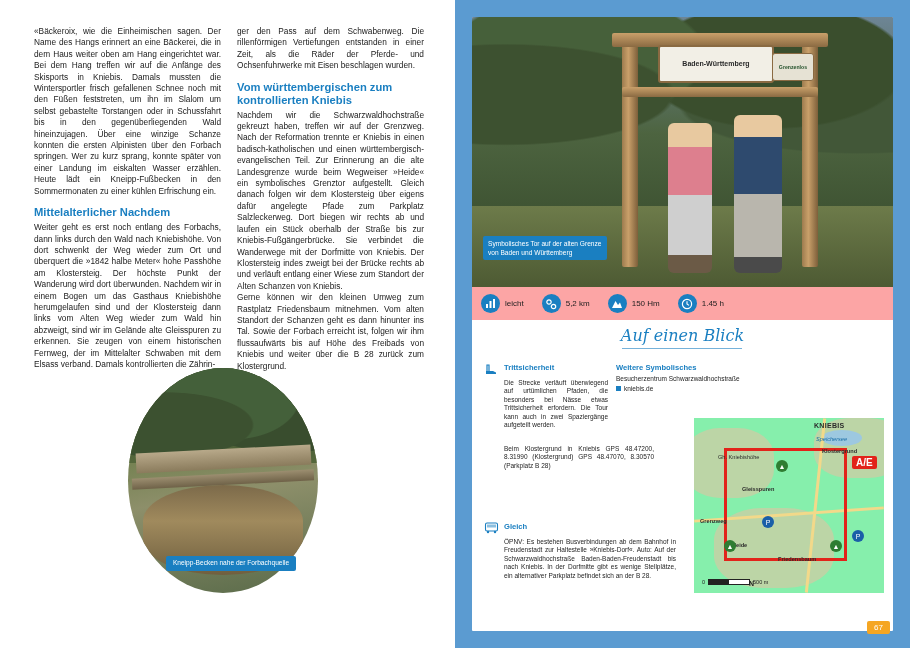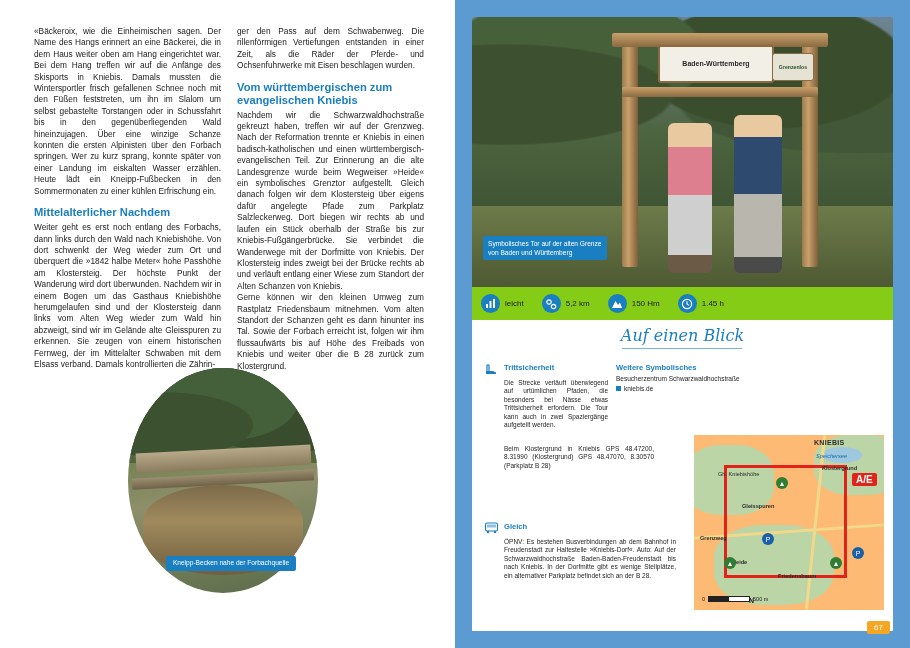--- a/index.html
+++ b/index.html
@@ -118,21 +118,21 @@
   }
   .caption-hero{
     position:absolute;left:11px;top:219px;width:114px;
     background:#1a7fc1;color:#fff;font-size:6.6px;line-height:9px;
     padding:3px 5px;border-radius:2px;
   }
 
   
   .infobar{
     position:absolute;left:0;top:270px;width:421px;height:33px;
-    background:#84cc16;display:flex;align-items:center;
+    background:#fca5a5;display:flex;align-items:center;
   }
   .infobar .cell{
     display:flex;align-items:center;gap:5px;padding:0 9px;
     font-size:8px;color:#1d1d1d;
   }
   .ico{
     width:19px;height:19px;border-radius:50%;
     background:#1a7fc1;color:#fff;display:flex;align-items:center;justify-content:center;
     font-size:9px;flex:none;
   }
@@ -156,22 +156,22 @@
   }
   .colhead .ttl{color:#1a7fc1;font-size:7.6px;font-weight:bold;line-height:9px;padding-top:2px;}
   .coltext{font-size:6.5px;line-height:8.4px;text-align:justify;color:#1d1d1d;}
   .miniico{width:15px;height:15px;flex:none;color:#1a7fc1;}
   .miniico svg{display:block;}
 
   .bullet{display:inline-block;width:5px;height:5px;background:#1a7fc1;margin-right:3px;}
 
   
   .map{
-    position:absolute;left:222px;top:418px;width:190px;height:175px;
-    background:#fdba74;overflow:hidden;border:0;
+    position:absolute;left:222px;top:401px;width:190px;height:175px;
+    background:#86efac;overflow:hidden;border:0;
   }
   .map .green{position:absolute;background:#bcd5a6;border-radius:40%;}
   .map .lake{position:absolute;background:#9dc8e0;border-radius:50%;}
   .map .road{position:absolute;background:#f2d98a;}
   .map .trail{position:absolute;background:#e2231a;}
   .map-label{position:absolute;font-size:5.6px;color:#2b2b2b;}
   .map-label.blue{color:#1a6fa8;font-style:italic;}
   .map-label.big{font-size:7px;font-weight:bold;letter-spacing:.3px;}
   .pin{
     position:absolute;width:12px;height:12px;border-radius:50%;
@@ -199,21 +199,21 @@
 <body>
 
 <div class="page">
 
   <div class="left-page">
     <div class="left-cols">
       <p>«Bäckeroix, wie die Einheimischen sagen. Der Name des Hangs erinnert an eine Bäckerei, die in dem Haus weiter oben am Hang eingerichtet war. Bei dem Hang treffen wir auf die Anfänge des Skisports in Kniebis. Damals mussten die Wintersportler frisch gefallenen Schnee noch mit den Füßen feststreten, um ihn im Slalom um selbst gebastelte Torstangen oder in Schussfahrt bis in den gegenüberliegenden Wald hineinzujagen. Über eine winzige Schanze konnten die ersten Alpinisten über den Forbach springen. Wer zu kurz sprang, konnte später von einer Landung im eiskalten Wasser erzählen. Heute lädt ein Kneipp-Fußbecken in den Sommermonaten zu einer kühlen Erfrischung ein.</p>
       <h2 class="sec">Mittelalterlicher Nachdem</h2>
       <p>Weiter geht es erst noch entlang des Forbachs, dann links durch den Wald nach Kniebishöhe. Von dort schwenkt der Weg wieder zum Ort und überquert die »1842 halbe Meter« hohe Passhöhe am Klostersteig. Der höchste Punkt der Wanderung wird dort überwunden. Nachdem wir in einem Bogen um das Gasthaus Kniebishöhe herumgelaufen sind und der Klostersteig dann links vom Alten Weg wieder zum Wald hin abzweigt, sind wir im Gelände alte Gleisspuren zu erkennen. Sie zeugen von einem historischen Fernweg, der im Mittelalter Schwaben mit dem Elsass verband. Damals kontrollierten die Zährin-</p>
       <p>ger den Pass auf dem Schwabenweg. Die rillenförmigen Vertiefungen entstanden in einer Zeit, als die Räder der Pferde- und Ochsenfuhrwerke mit Eisen beschlagen wurden.</p>
-      <h2 class="sec">Vom württembergischen zum evangelischen Kniebis</h2>
+      <h2 class="sec">Vom württembergischen zum kontrollierten Kniebis</h2>
       <p>Nachdem wir die Schwarzwaldhochstraße gekreuzt haben, treffen wir auf der Grenzweg. Nach der Reformation trennte er Kniebis in einen badisch-katholischen und einen württembergisch-evangelischen Teil. Zur Erinnerung an die alte Landesgrenze wurde beim Wegweiser »Heide« ein symbolisches Grenztor aufgestellt. Gleich danach folgen wir dem Klostersteig über eigens dafür angelegte Pfade zum Parkplatz Salzleckerweg. Dort biegen wir rechts ab und laufen ein Stück oberhalb der Straße bis zur Kniebis-Fußgängerbrücke. Sie verbindet die Wanderwege mit der Dorfmitte von Kniebis. Der Klostersteig indes zweigt bei der Brücke rechts ab und verläuft entlang einer Wiese zum Standort der Alten Schanzen von Kniebis.</p>
       <p>Gerne können wir den kleinen Umweg zum Rastplatz Friedensbaum mitnehmen. Vom alten Standort der Schanzen geht es dann hinunter ins Tal. Sowie der Forbach erreicht ist, folgen wir ihm flussaufwärts bis auf Höhe des Freibads von Kniebis und weiter über die B 28 zurück zum Klostergrund.</p>
     </div>
 
     <div class="photo-left">
       <div class="trees"></div>
       <div class="rail"></div>
       <div class="rail2"></div>
       <div class="water"></div>
     </div>

